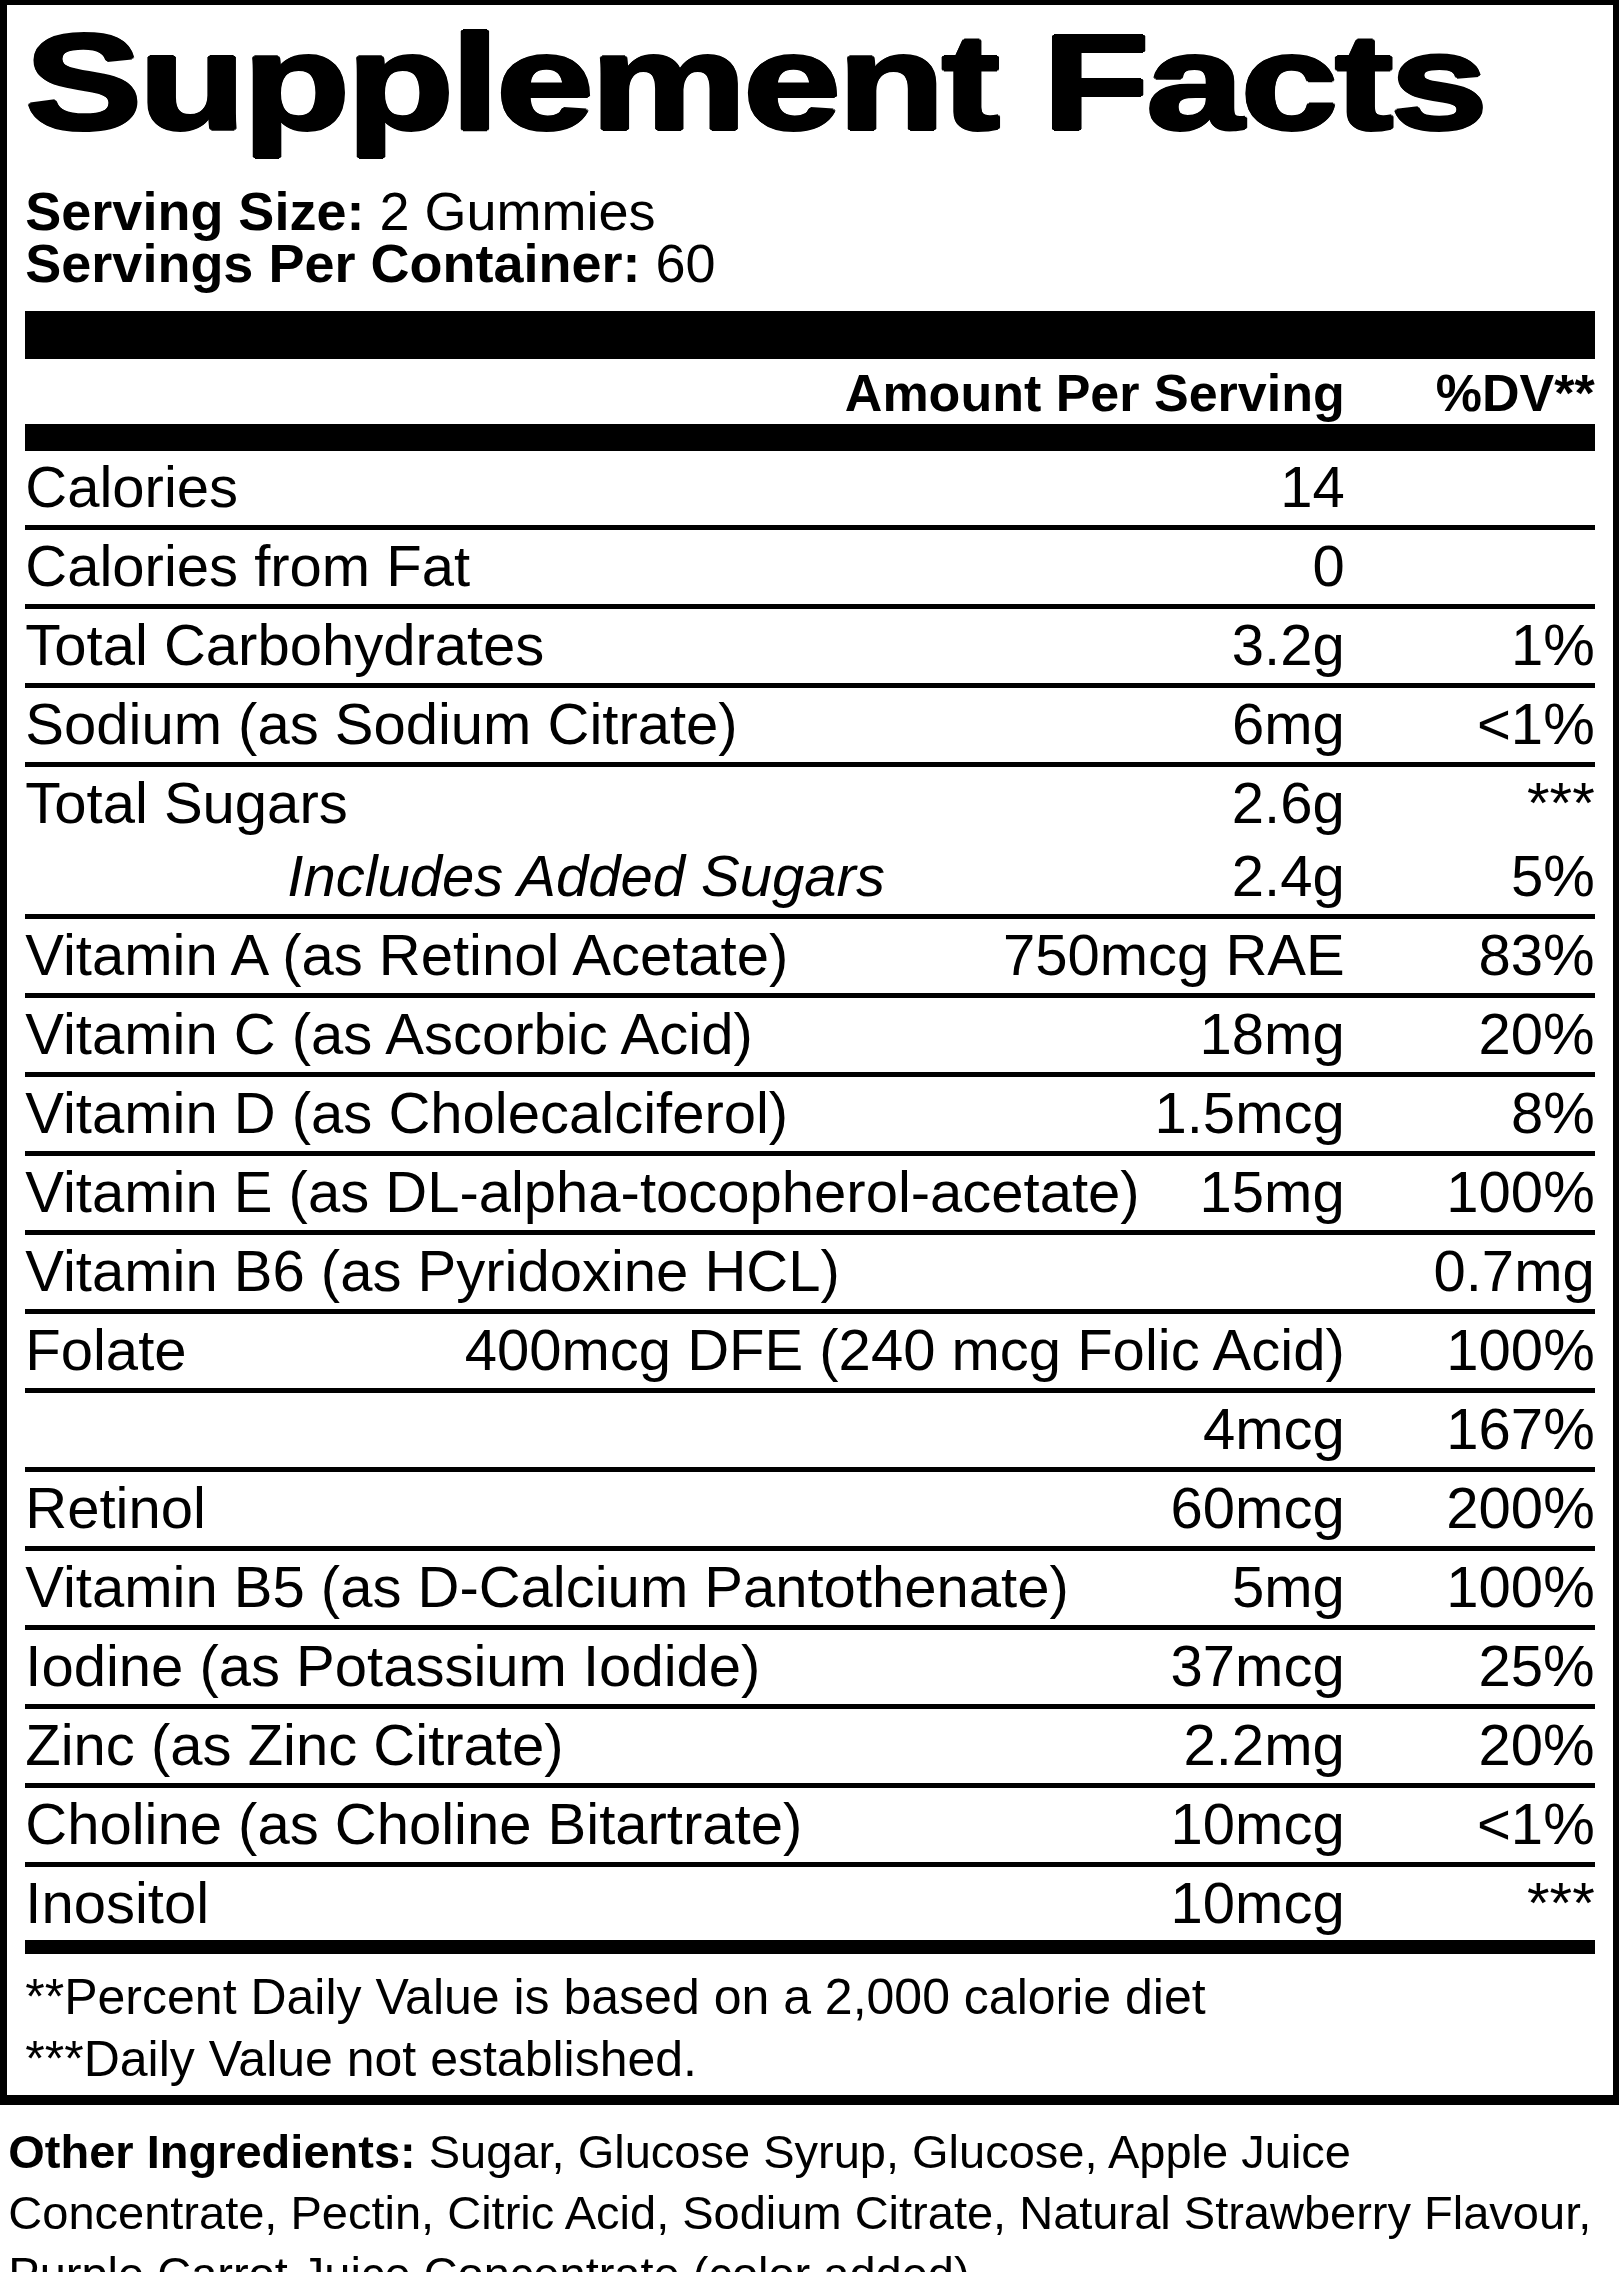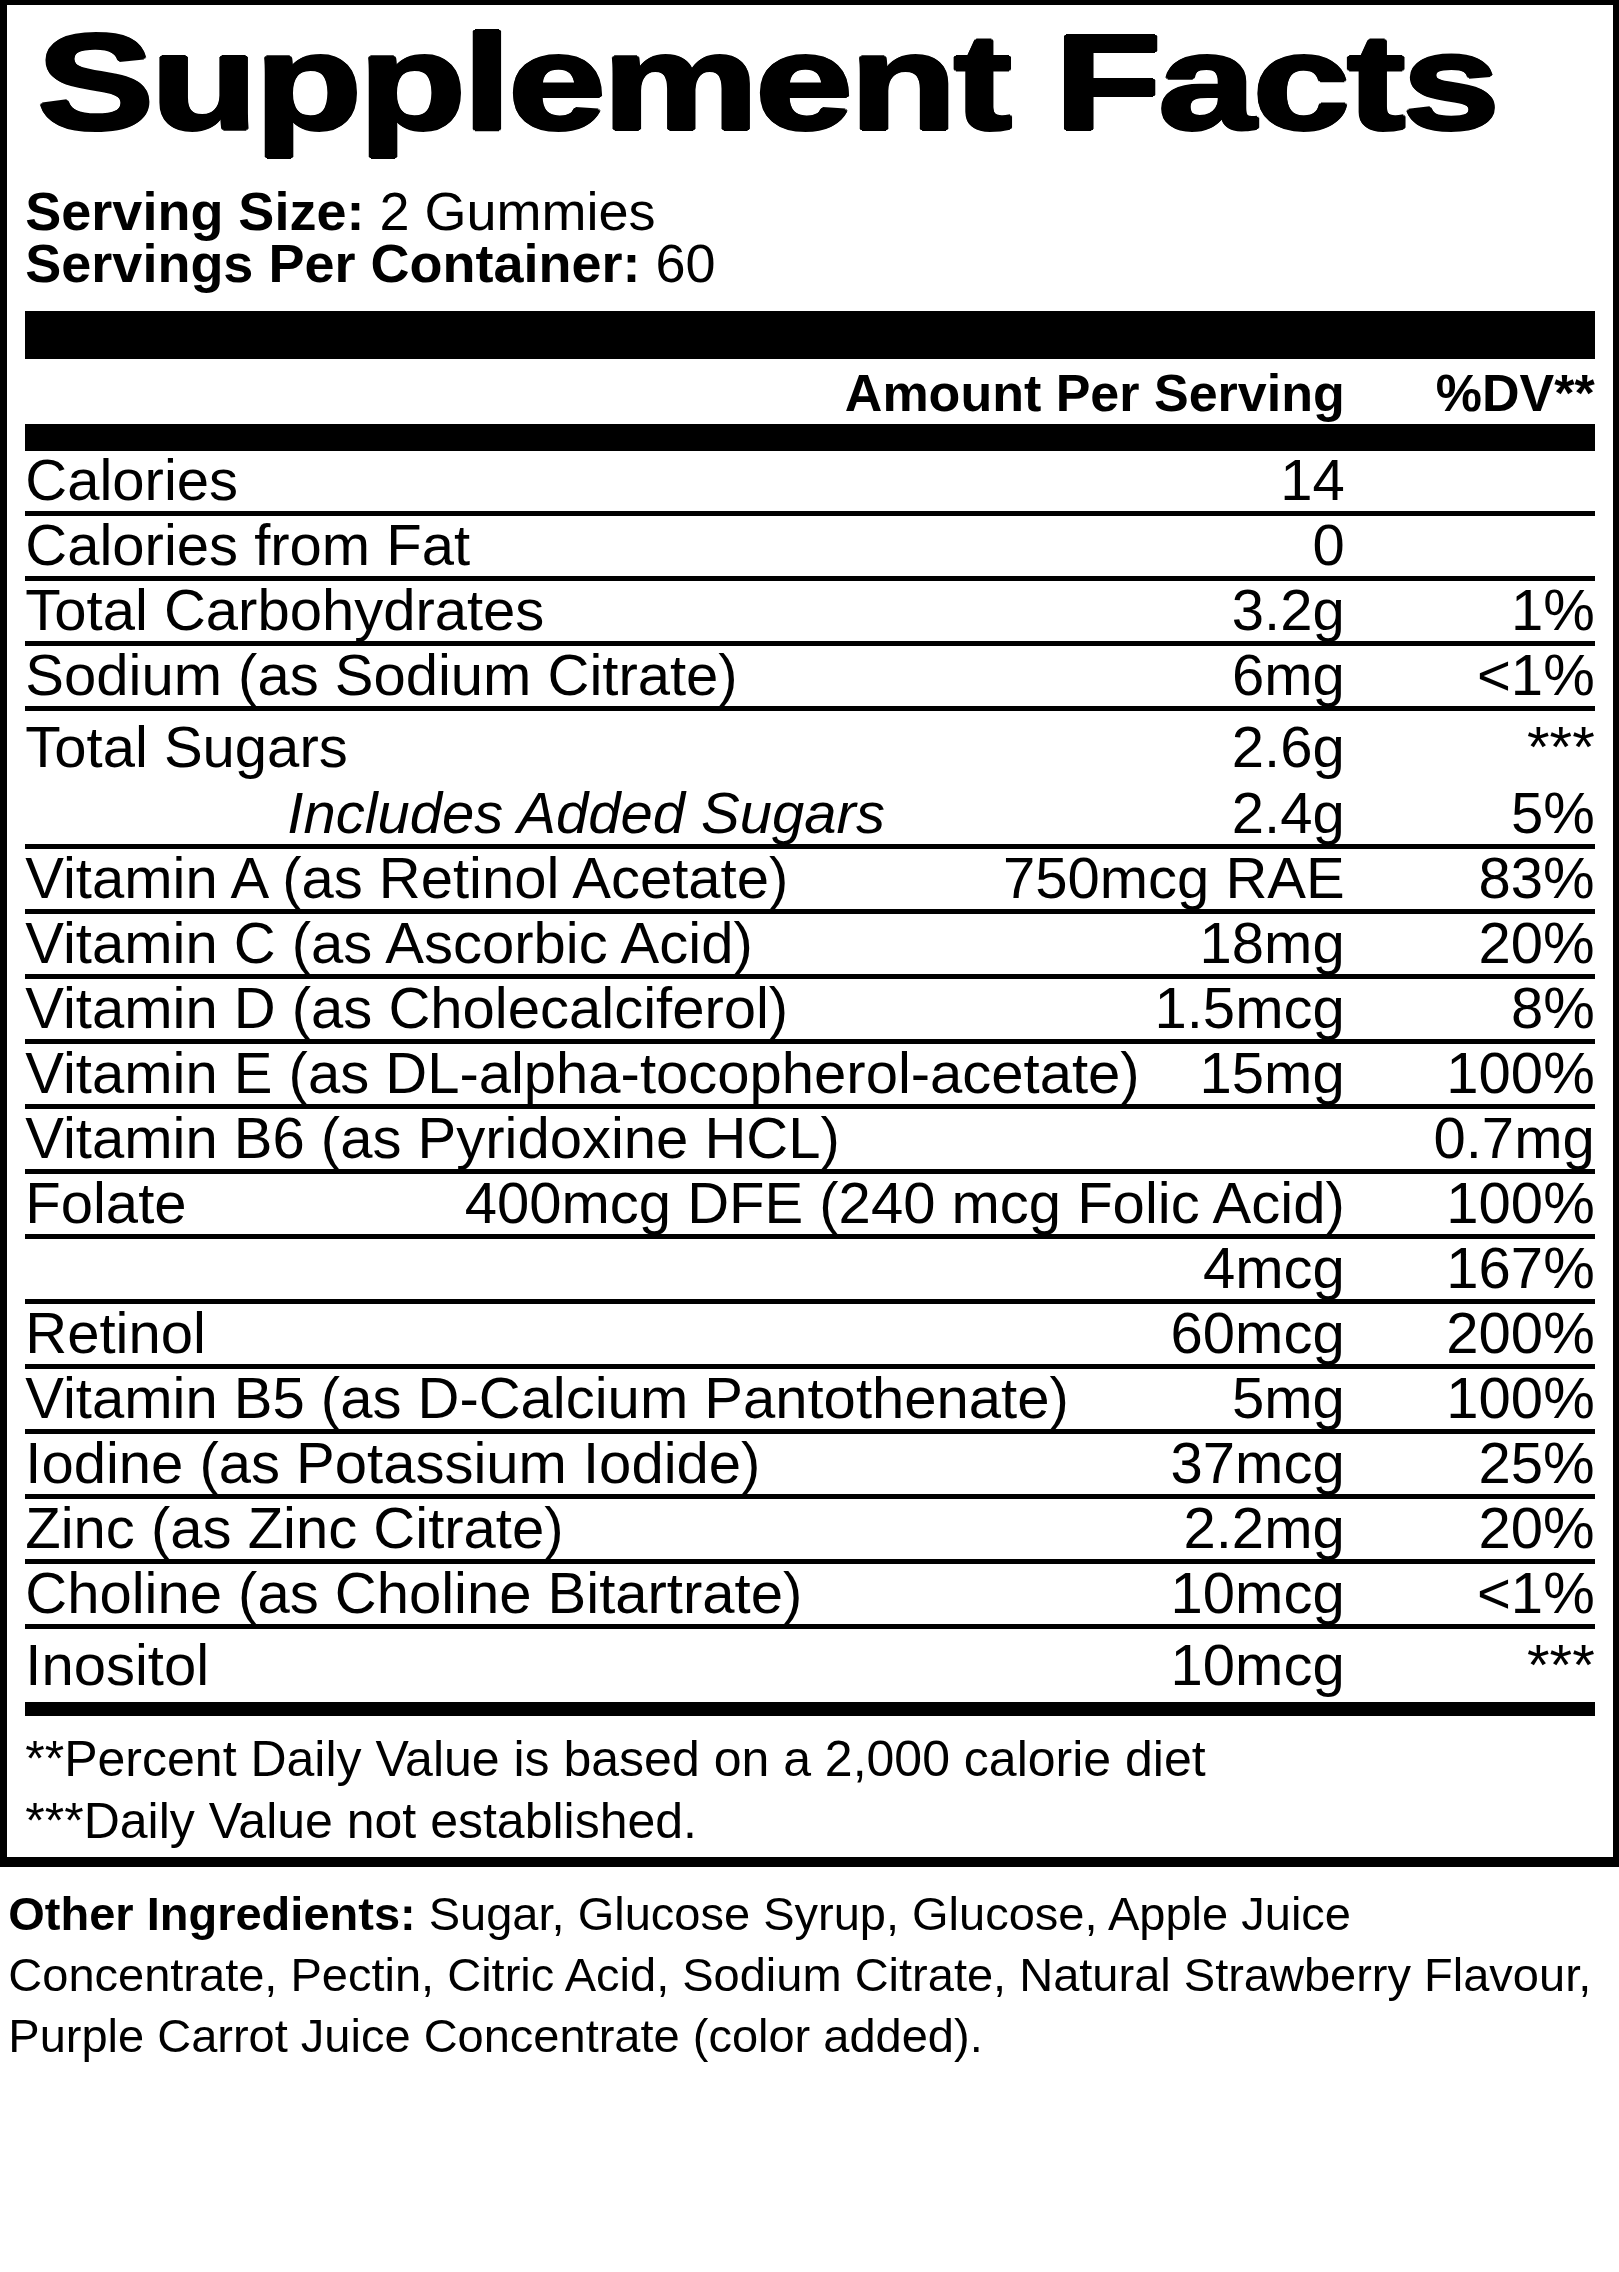--- a/index.html
+++ b/index.html
@@ -23,21 +23,20 @@
     background: #ffffff;
   }
   .title {
     height: 143px;
     overflow: visible;
     white-space: nowrap;
     font-size: 135px;
     line-height: 140px;
     font-weight: 700;
     letter-spacing: -2.5px;
-    margin-left: 12px;
   }
   .title-stretch {
     display: inline-block;
     transform: scaleX(1.30);
     transform-origin: 0 50%;
     text-shadow:
       1.7px 0 0 currentColor, -1.7px 0 0 currentColor,
       0 1.7px 0 currentColor, 0 -1.7px 0 currentColor,
       1.2px 1.2px 0 currentColor, -1.2px -1.2px 0 currentColor,
       1.2px -1.2px 0 currentColor, -1.2px 1.2px 0 currentColor;
@@ -62,21 +61,21 @@
     font-size: 52px;
     font-weight: 700;
     line-height: 1;
   }
   .hdr-amount { flex: 1 1 auto; text-align: right; white-space: nowrap; }
   .hdr-dv { flex: 0 0 250px; text-align: right; white-space: nowrap; }
   .row {
     box-sizing: border-box;
     display: flex;
     align-items: center;
-    height: 65px;
+    height: 79px;
     border-bottom: 5.8px solid #000000;
     font-size: 58px;
     line-height: 1.05;
   }
   .row.nb { border-bottom: none; height: 73px; }
   .cell-name  { flex: 0 0 auto; white-space: nowrap; }
   .cell-name.indent { padding-left: 262px; font-style: italic; }
   .cell-amount { flex: 1 1 auto; text-align: right; white-space: nowrap; }
   .cell-dv { flex: 0 0 250px; text-align: right; white-space: nowrap; }
   .footnote {

